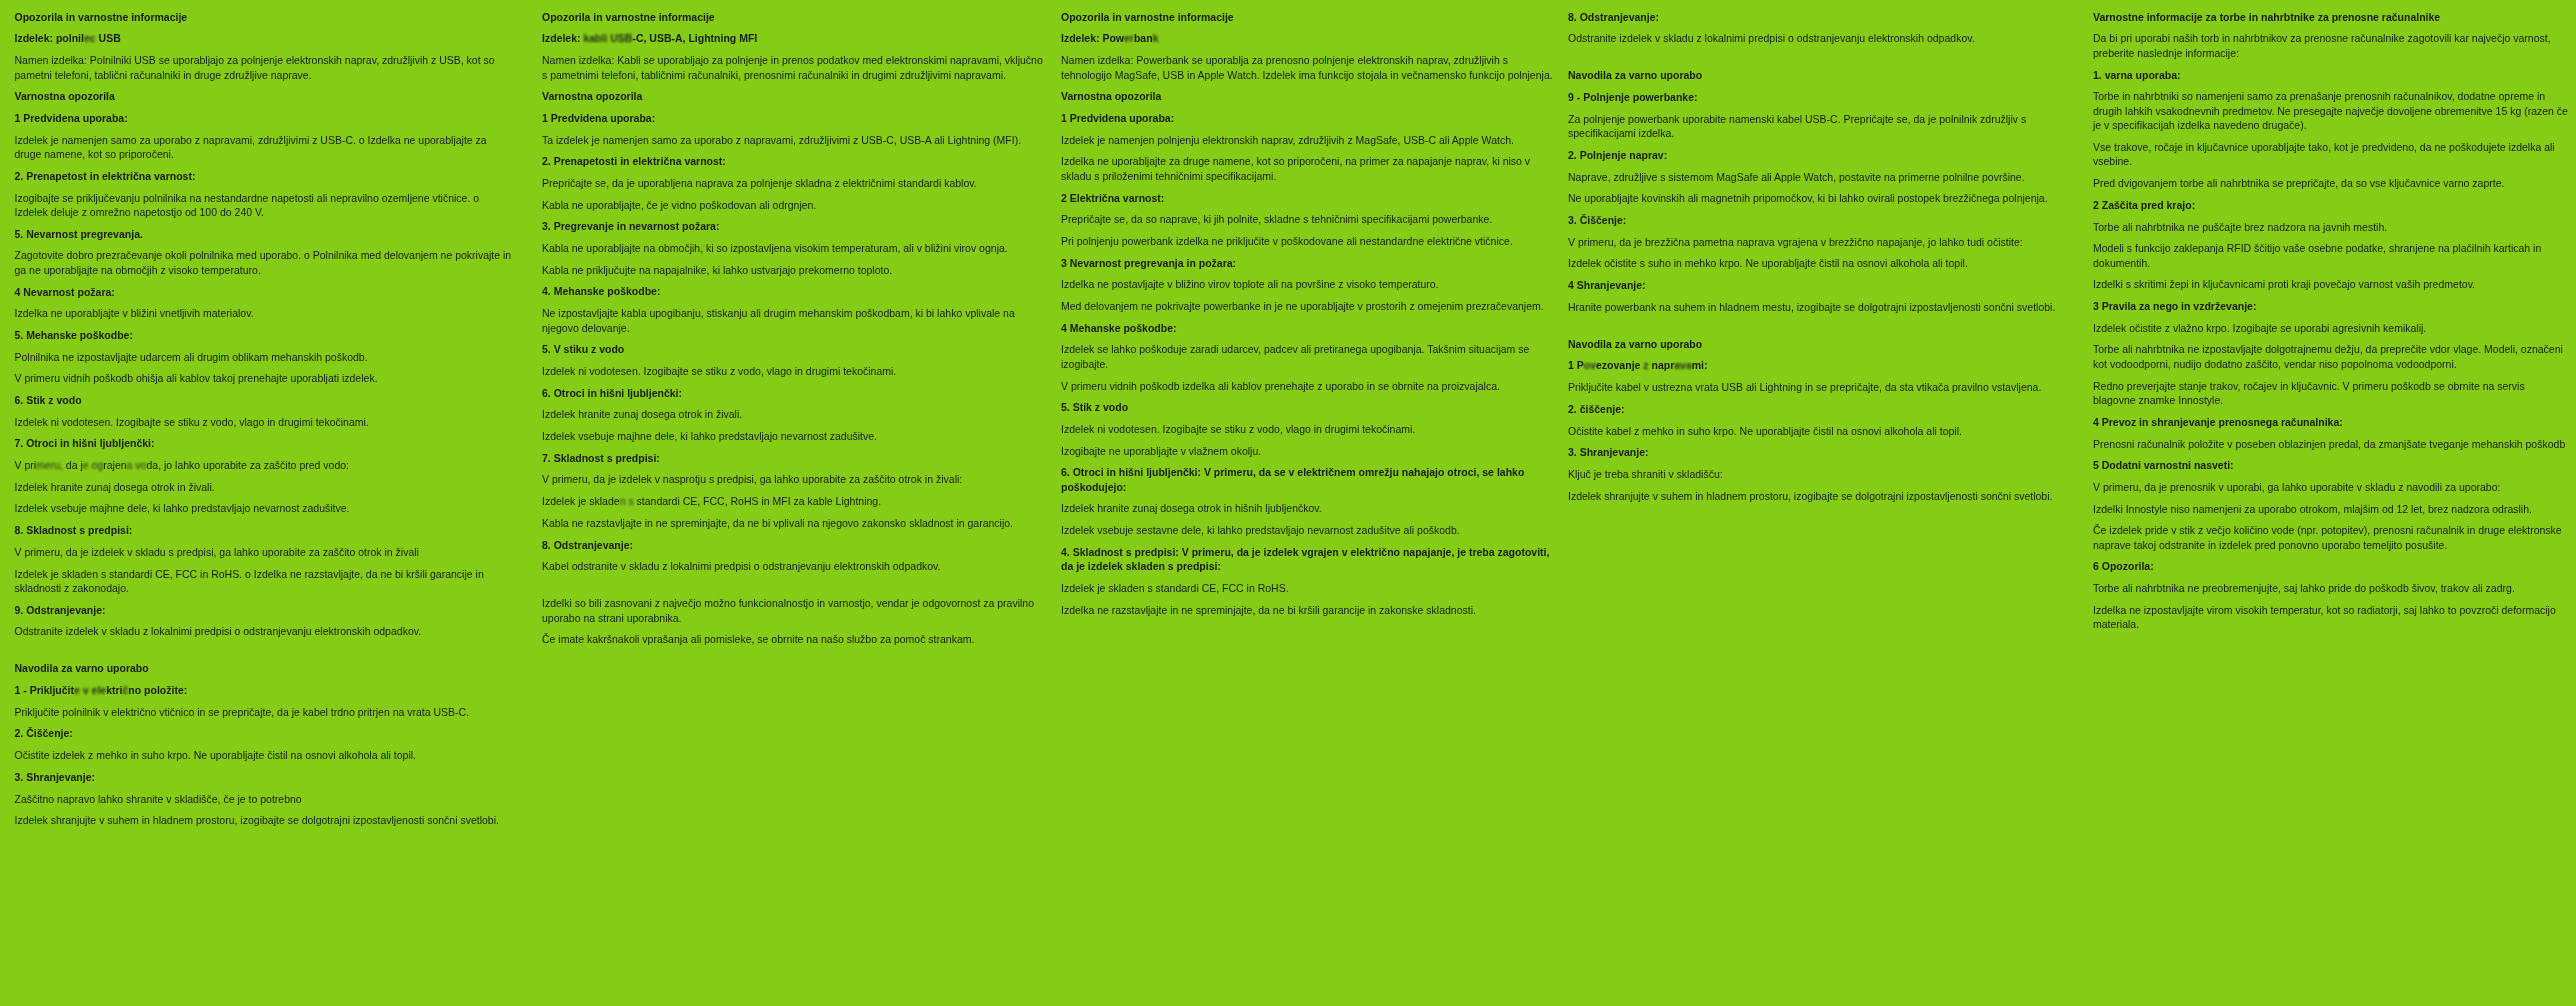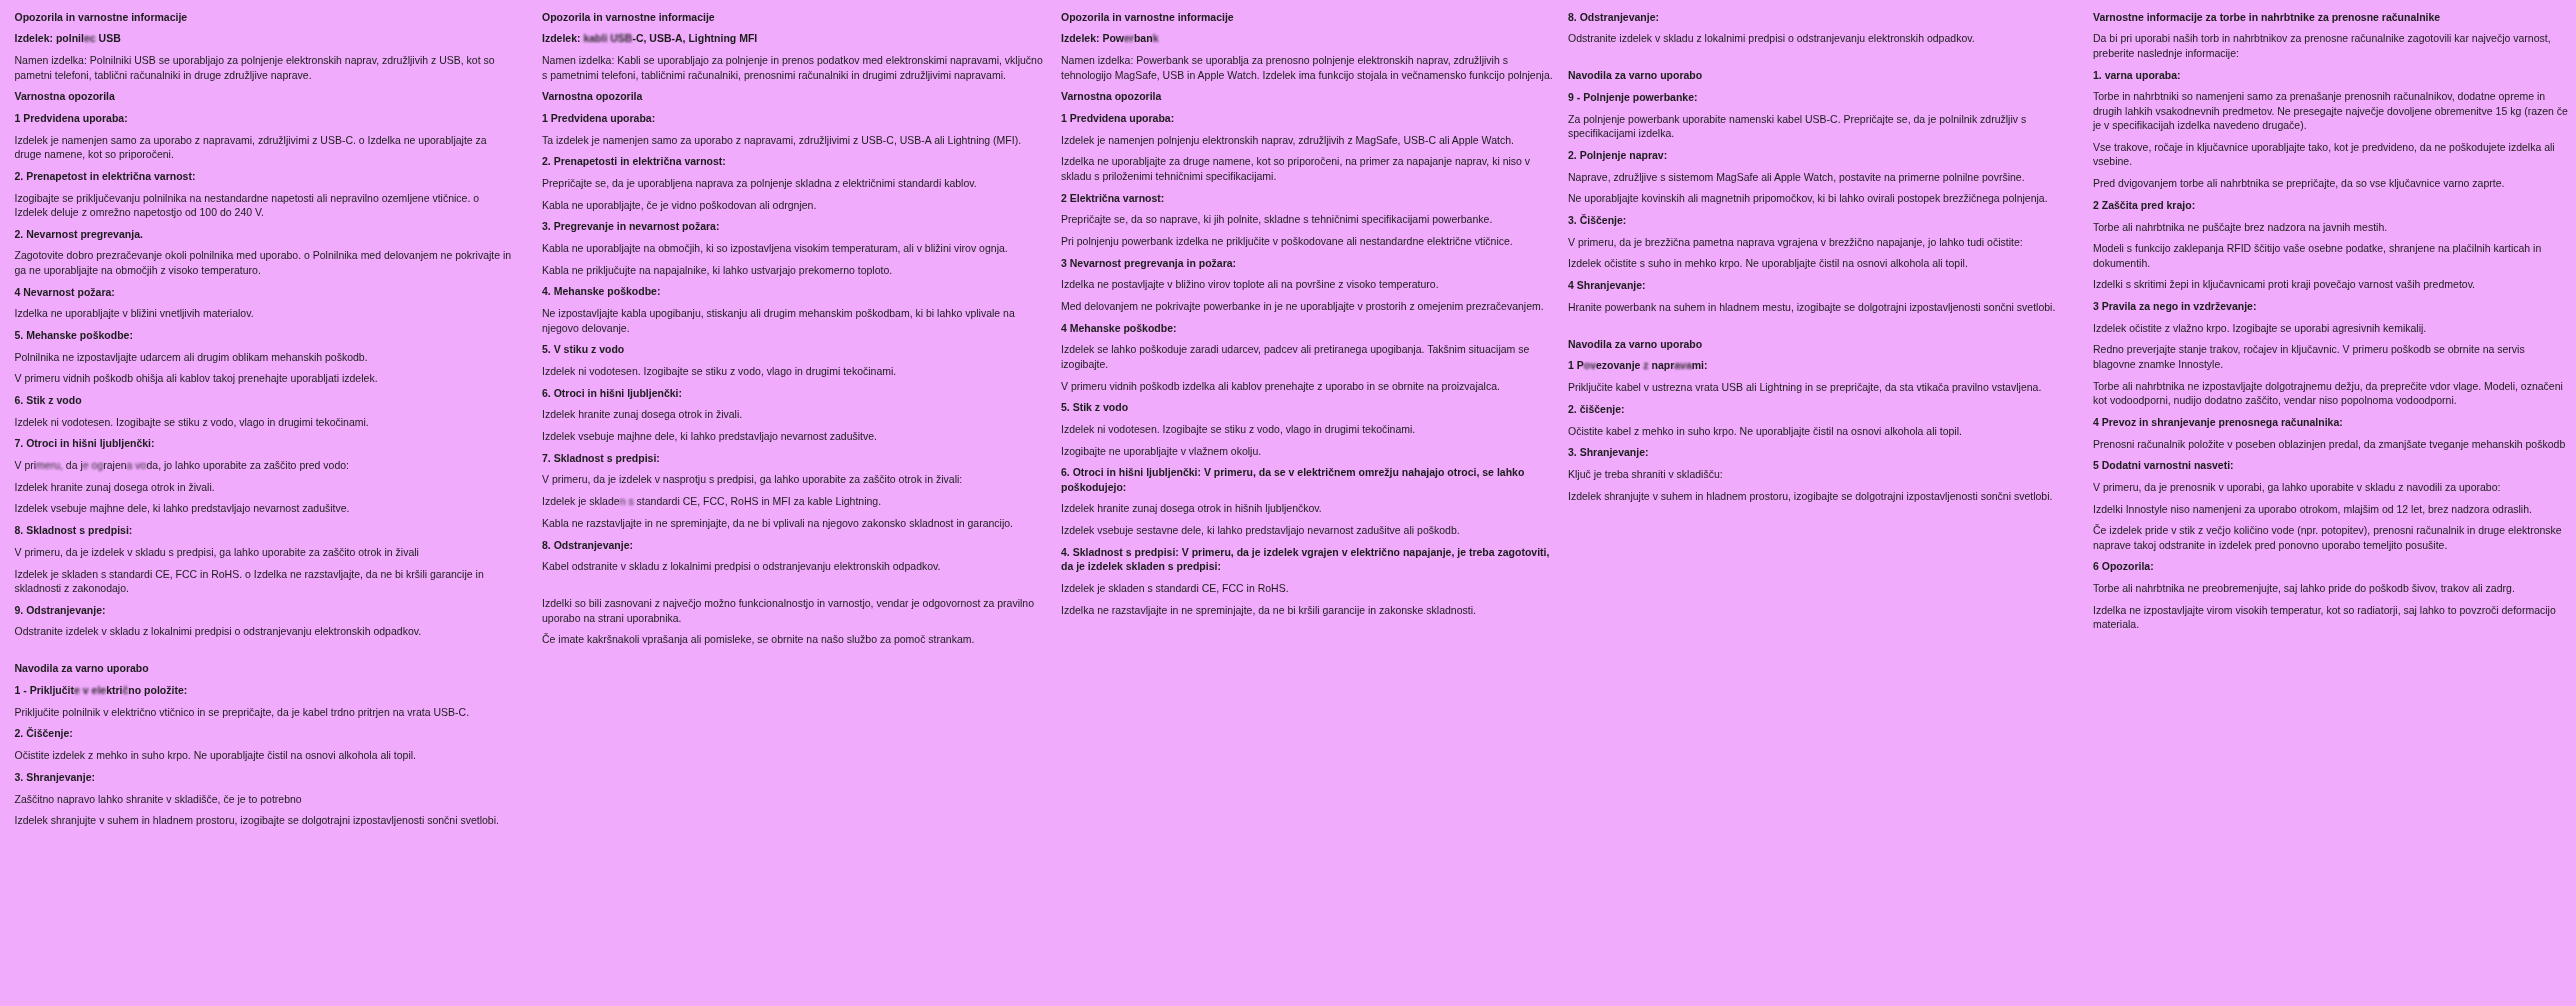--- a/index.html
+++ b/index.html
@@ -1,20 +1,20 @@
 <!DOCTYPE html>
 <html style="font-size:13px"><head>
 <meta charset="utf-8">
 <style>
   html, body { margin: 0; padding: 0; background: #ffffff; }
   .page {
     position: relative;
     width: 2576px;
     height: 1006px;
-    background: #f0abfc;
+    background: #84cc16;
     font-family: "Liberation Sans", sans-serif;
     color: #1c1c1c;
     overflow: hidden;
   }
   .col { position: absolute; top: 9.7px; }
   .block {
     margin: 0 0 7.2px 0;
     font-size: 10.5px;
     line-height: 14.5px;
     font-weight: 400;
@@ -31,21 +31,21 @@
   <div id="columns">
       <div class="col" style="left: 14.5px; width: 497px;">
         <h1 class="block"><span>Opozorila in varnostne informacije</span></h1>
         <h2 class="block"><span>Izdelek: polnil</span><span class="smudge">ec</span><span> USB</span></h2>
         <p class="block"><span>Namen izdelka: Polnilniki USB se uporabljajo za polnjenje elektronskih naprav, združljivih z USB, kot so pametni telefoni, tablični računalniki in druge združljive naprave.</span></p>
         <h2 class="block"><span>Varnostna opozorila</span></h2>
         <h2 class="block"><span>1 Predvidena uporaba:</span></h2>
         <p class="block"><span>Izdelek je namenjen samo za uporabo z napravami, združljivimi z USB-C. o Izdelka ne uporabljajte za druge namene, kot so priporočeni.</span></p>
         <h2 class="block"><span>2. Prenapetost in električna varnost:</span></h2>
         <p class="block"><span>Izogibajte se priključevanju polnilnika na nestandardne napetosti ali nepravilno ozemljene vtičnice. o Izdelek deluje z omrežno napetostjo od 100 do 240 V.</span></p>
-        <h2 class="block"><span>2. Nevarnost pregrevanja.</span></h2>
+        <h2 class="block"><span>5. Nevarnost pregrevanja.</span></h2>
         <p class="block"><span>Zagotovite dobro prezračevanje okoli polnilnika med uporabo. o Polnilnika med delovanjem ne pokrivajte in ga ne uporabljajte na območjih z visoko temperaturo.</span></p>
         <h2 class="block"><span>4 Nevarnost požara:</span></h2>
         <p class="block"><span>Izdelka ne uporabljajte v bližini vnetljivih materialov.</span></p>
         <h2 class="block"><span>5. Mehanske poškodbe:</span></h2>
         <p class="block"><span>Polnilnika ne izpostavljajte udarcem ali drugim oblikam mehanskih poškodb.</span></p>
         <p class="block"><span>V primeru vidnih poškodb ohišja ali kablov takoj prenehajte uporabljati izdelek.</span></p>
         <h2 class="block"><span>6. Stik z vodo</span></h2>
         <p class="block"><span>Izdelek ni vodotesen. Izogibajte se stiku z vodo, vlago in drugimi tekočinami.</span></p>
         <h2 class="block"><span>7. Otroci in hišni ljubljenčki:</span></h2>
         <p class="block"><span>V pri</span><span class="smudge">meru,</span><span> da j</span><span class="smudge">e og</span><span>rajen</span><span class="smudge">a vo</span><span>da, jo lahko uporabite za zaščito pred vodo:</span></p>
@@ -150,22 +150,22 @@
         <h2 class="block"><span>1. varna uporaba:</span></h2>
         <p class="block"><span>Torbe in nahrbtniki so namenjeni samo za prenašanje prenosnih računalnikov, dodatne opreme in drugih lahkih vsakodnevnih predmetov. Ne presegajte največje dovoljene obremenitve 15 kg (razen če je v specifikacijah izdelka navedeno drugače).</span></p>
         <p class="block"><span>Vse trakove, ročaje in ključavnice uporabljajte tako, kot je predvideno, da ne poškodujete izdelka ali vsebine.</span></p>
         <p class="block"><span>Pred dvigovanjem torbe ali nahrbtnika se prepričajte, da so vse ključavnice varno zaprte.</span></p>
         <h2 class="block"><span>2 Zaščita pred krajo:</span></h2>
         <p class="block"><span>Torbe ali nahrbtnika ne puščajte brez nadzora na javnih mestih.</span></p>
         <p class="block"><span>Modeli s funkcijo zaklepanja RFID ščitijo vaše osebne podatke, shranjene na plačilnih karticah in dokumentih.</span></p>
         <p class="block"><span>Izdelki s skritimi žepi in ključavnicami proti kraji povečajo varnost vaših predmetov.</span></p>
         <h2 class="block"><span>3 Pravila za nego in vzdrževanje:</span></h2>
         <p class="block"><span>Izdelek očistite z vlažno krpo. Izogibajte se uporabi agresivnih kemikalij.</span></p>
+        <p class="block"><span>Torbe ali nahrbtnika ne izpostavljajte dolgotrajnemu dežju, da preprečite vdor vlage. Modeli, označeni kot vodoodporni, nudijo dodatno zaščito, vendar niso popolnoma vodoodporni.</span></p>
         <p class="block"><span>Redno preverjajte stanje trakov, ročajev in ključavnic. V primeru poškodb se obrnite na servis blagovne znamke Innostyle.</span></p>
-        <p class="block"><span>Torbe ali nahrbtnika ne izpostavljajte dolgotrajnemu dežju, da preprečite vdor vlage. Modeli, označeni kot vodoodporni, nudijo dodatno zaščito, vendar niso popolnoma vodoodporni.</span></p>
         <h2 class="block"><span>4 Prevoz in shranjevanje prenosnega računalnika:</span></h2>
         <p class="block"><span>Prenosni računalnik položite v poseben oblazinjen predal, da zmanjšate tveganje mehanskih poškodb</span></p>
         <h2 class="block"><span>5 Dodatni varnostni nasveti:</span></h2>
         <p class="block"><span>V primeru, da je prenosnik v uporabi, ga lahko uporabite v skladu z navodili za uporabo:</span></p>
         <p class="block"><span>Izdelki Innostyle niso namenjeni za uporabo otrokom, mlajšim od 12 let, brez nadzora odraslih.</span></p>
         <p class="block"><span>Če izdelek pride v stik z večjo količino vode (npr. potopitev), prenosni računalnik in druge elektronske naprave takoj odstranite in izdelek pred ponovno uporabo temeljito posušite.</span></p>
         <h2 class="block"><span>6 Opozorila:</span></h2>
         <p class="block"><span>Torbe ali nahrbtnika ne preobremenjujte, saj lahko pride do poškodb šivov, trakov ali zadrg.</span></p>
         <p class="block"><span>Izdelka ne izpostavljajte virom visokih temperatur, kot so radiatorji, saj lahko to povzroči deformacijo materiala.</span></p>
       </div>

